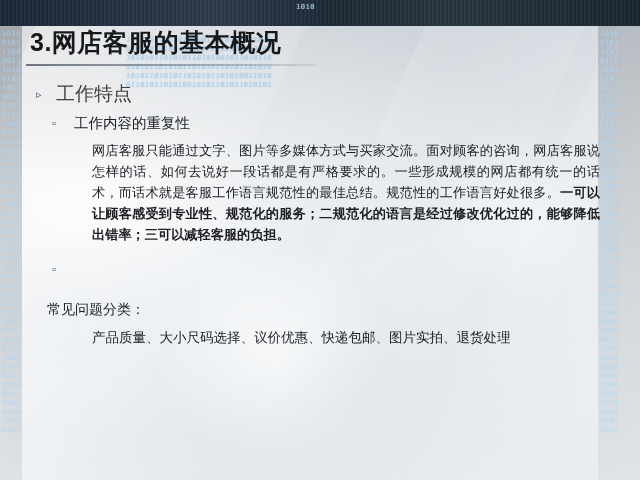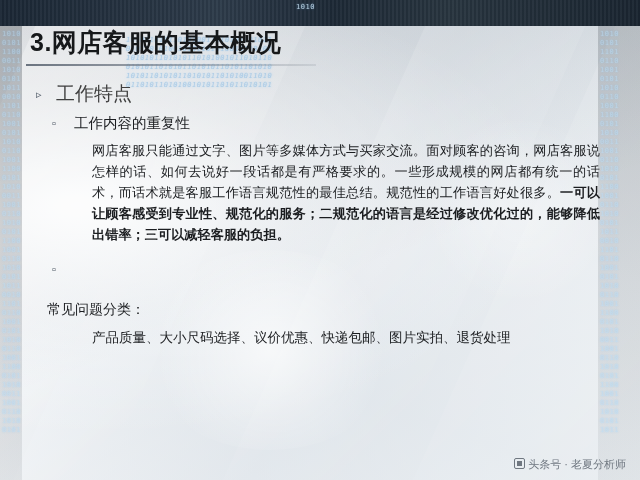--- a/index.html
+++ b/index.html
@@ -273,18 +273,15 @@
       <div class="row lvl2" style="margin-top:14px">
         <div class="bullet-mark">▫</div>
       </div>
 
 
       <div class="section-head">常见问题分类：</div>
       <div class="faq-list">产品质量、大小尺码选择、议价优惠、快递包邮、图片实拍、退货处理</div>
 
     </div>
 
-    <div class="watermark">
-      <span class="wm-logo"></span><span>头条号 · 老夏分析师</span>
-    </div>
 
   </div>
 </div>
 
 </body></html>

